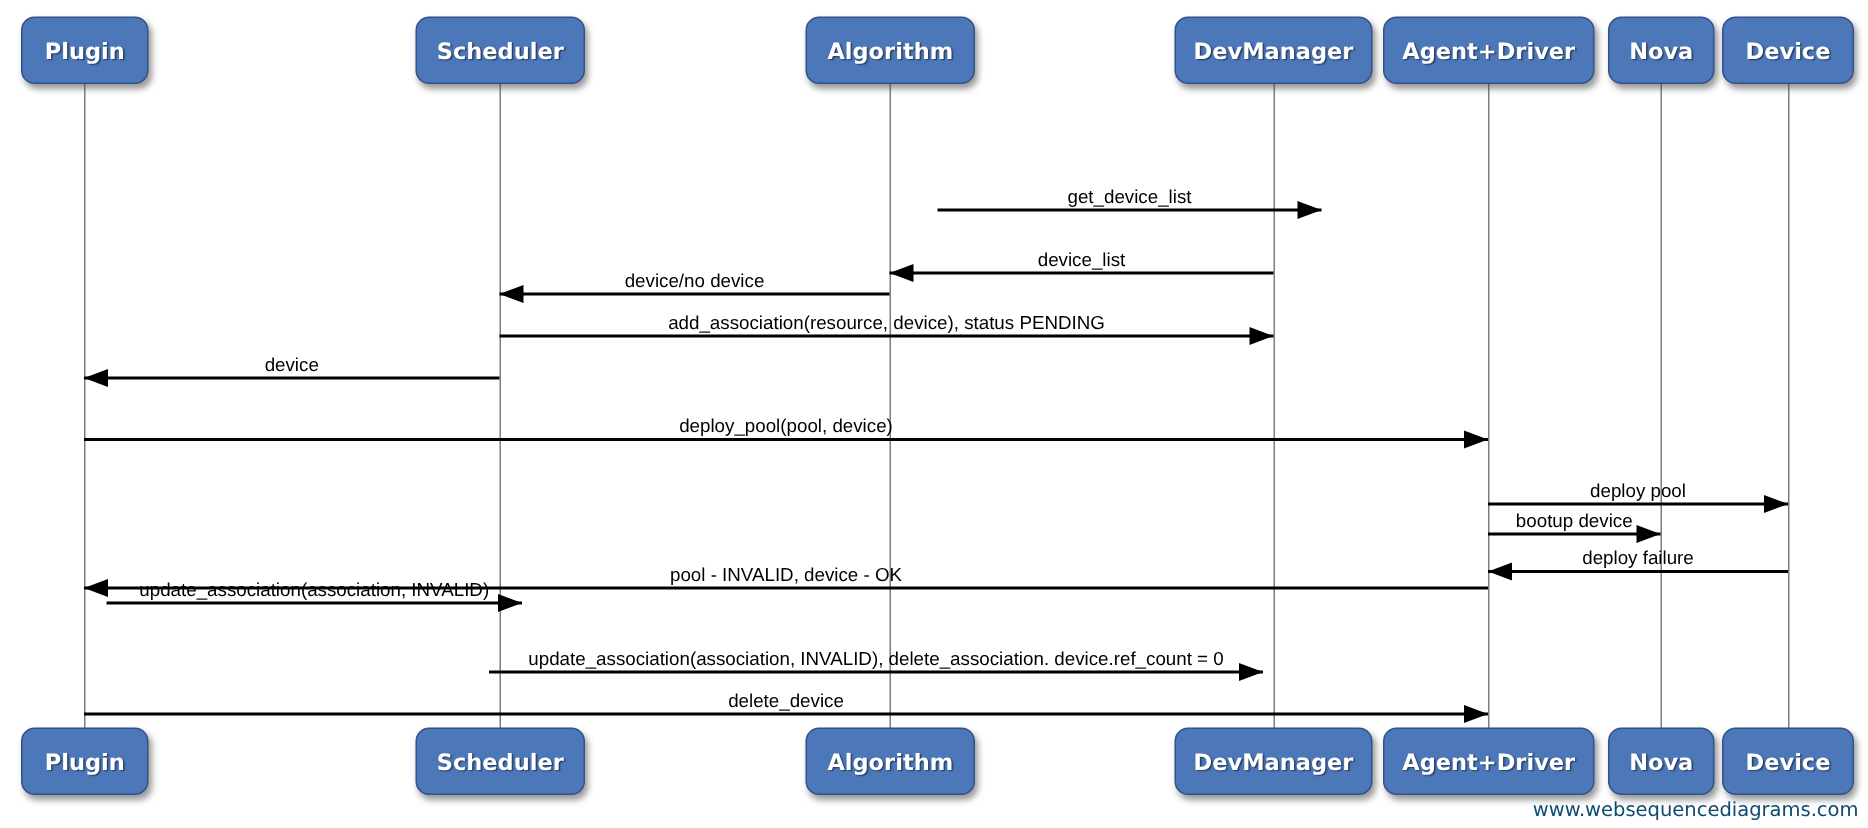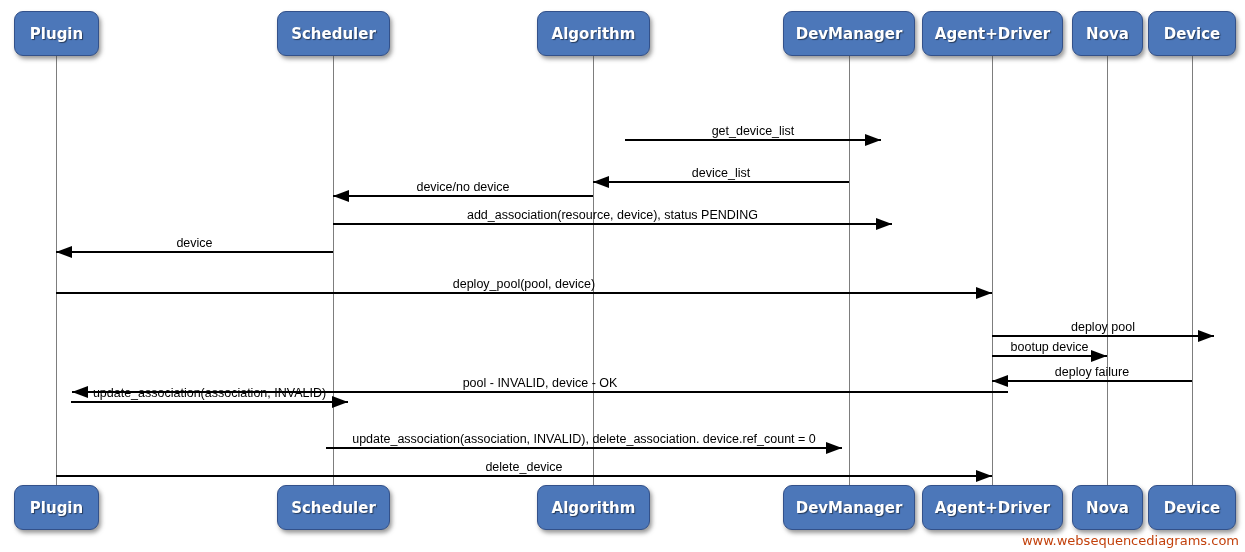--- a/index.html
+++ b/index.html
@@ -58,21 +58,21 @@
     border-top: 6px solid transparent;
     border-bottom: 6px solid transparent;
   }
   .message.dir-right .arrowhead { right: 0; border-left: 16px solid #000000; }
   .message.dir-left  .arrowhead { left: 0;  border-right: 16px solid #000000; }
   .watermark {
     position: absolute;
     right: 6px;
     top: 533px;
     font-size: 13px;
-    color: #c2410c;
+    color: #0c4a6e;
     font-family: "DejaVu Sans", sans-serif;
     white-space: nowrap;
   }
 </style>
 </head>
 <body>
 
 <div id="stage">
   <div class="watermark">www.websequencediagrams.com</div>
 <div class="lifeline" style="left: 55.5px; top: 56px; height: 431px;"></div>
@@ -101,45 +101,45 @@
       <div class="arrowhead"></div>
     </div>
     <div class="message dir-left" style="left: 593px; width: 256px; top: 151px; margin-top: 14px;">
       <div class="msg-label">device_list</div>
       <div class="arrowhead"></div>
     </div>
     <div class="message dir-left" style="left: 333px; width: 260px; top: 179px;">
       <div class="msg-label">device/no device</div>
       <div class="arrowhead"></div>
     </div>
-    <div class="message dir-right" style="left: 333px; width: 516px; top: 207px; padding-left: 43px;">
+    <div class="message dir-right" style="left: 333px; width: 516px; top: 207px;">
       <div class="msg-label">add_association(resource, device), status PENDING</div>
       <div class="arrowhead"></div>
     </div>
     <div class="message dir-left" style="left: 56px; width: 277px; top: 235px;">
       <div class="msg-label">device</div>
       <div class="arrowhead"></div>
     </div>
     <div class="message dir-right" style="left: 56px; width: 936px; top: 276px;">
       <div class="msg-label">deploy_pool(pool, device)</div>
       <div class="arrowhead"></div>
     </div>
     <div class="message dir-right" style="left: 992px; width: 115px; top: 291px; margin-top: 48px;">
       <div class="msg-label">bootup device</div>
       <div class="arrowhead"></div>
     </div>
-    <div class="message dir-right" style="left: 992px; width: 200px; top: 319px; padding-left: 22px;">
+    <div class="message dir-right" style="left: 992px; width: 200px; top: 319px;">
       <div class="msg-label">deploy pool</div>
       <div class="arrowhead"></div>
     </div>
     <div class="message dir-left" style="left: 992px; width: 200px; top: 364px;">
       <div class="msg-label">deploy failure</div>
       <div class="arrowhead"></div>
     </div>
-    <div class="message dir-left" style="left: 56px; width: 936px; top: 375px; margin-left: 16px;">
+    <div class="message dir-left" style="left: 56px; width: 936px; top: 375px;">
       <div class="msg-label">pool - INVALID, device - OK</div>
       <div class="arrowhead"></div>
     </div>
     <div class="message dir-right" style="left: 56px; width: 277px; top: 385px; margin-left: 15px;">
       <div class="msg-label">update_association(association, INVALID)</div>
       <div class="arrowhead"></div>
     </div>
     <div class="message dir-right" style="left: 326px; width: 516px; top: 431px;">
       <div class="msg-label">update_association(association, INVALID), delete_association. device.ref_count = 0</div>
       <div class="arrowhead"></div>

